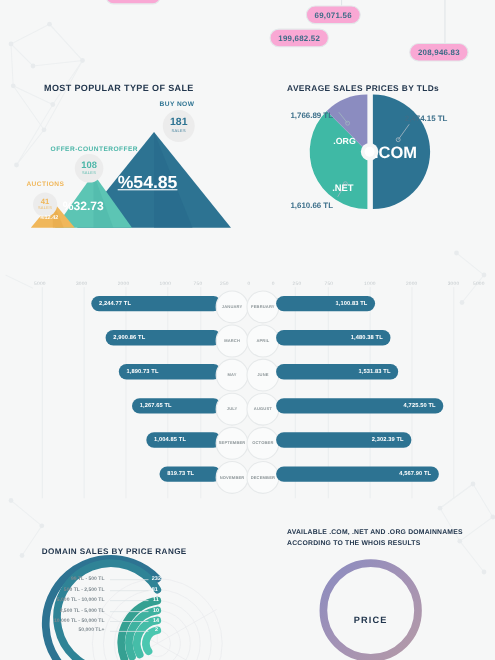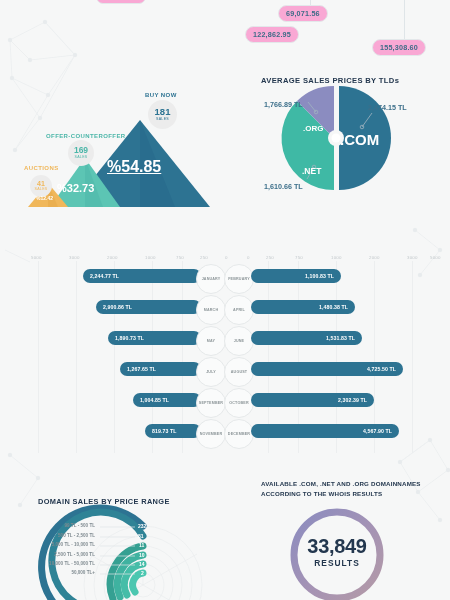--- a/index.html
+++ b/index.html
@@ -149,26 +149,27 @@
         <circle cx="440" cy="250" r="2.2"></circle>
       <circle cx="420" cy="275" r="2.2"></circle>
     </g>
   </svg>
 
   <div class="toplabels">
     <div class="stem" style="left:310px; top:-14px; height:19px;"></div>
     <div class="stem" style="left:404px; top:-14px; height:53px;"></div>
 
     <div class="pill" style="left:278px; top:5px;">69,071.56</div>
-    <div class="pill" style="left:245px; top:26px;">122,862.95</div>
-    <div class="pill" style="left:372px; top:39px;">155,308.60</div>
+    <div class="pill" style="left:245px; top:26px;">199,682.52</div>
+    <div class="pill" style="left:372px; top:39px;">208,946.83</div>
     <div class="pill" style="left:96px; top:-10px; width:50px; height:14px;"></div>
   </div>
 
   <div id="mountains">
+    <div id="mtn-title" class="sect-title">MOST POPULAR TYPE OF SALE</div>
 
     <svg width="250" height="145" style="position:absolute; left:0; top:0;" viewBox="0 0 250 145">
 
       <polygon points="140,50 210,137 70,137" fill="#2d7392"></polygon>
       <polygon points="140,50 175,137 140,137" fill="#27688a" opacity=".55"></polygon>
 
       <polygon points="85,88 120,137 50,137" fill="#5cc5b4"></polygon>
       <polygon points="85,88 103,137 85,137" fill="#4bb6a8" opacity=".5"></polygon>
 
       <polygon points="48,113 68,137 28,137" fill="#f0b75a"></polygon>
@@ -177,21 +178,21 @@
 
     <div class="mtn-cap" style="left:24px; top:95px; color:#f0b75a;">AUCTIONS</div>
     <div class="mtn-cap" style="left:46px; top:63px; color:#4bb6a8;">OFFER-COUNTEROFFER</div>
     <div class="mtn-cap" style="left:145px; top:22px; color:#2d7392;">BUY NOW</div>
 
     <div class="badge" style="left:30px; top:105px; width:22px; height:22px; background:#ececec; color:#f0b75a;">
       <span class="num" style="font-size:7px;">41</span>
       <span class="sub">SALES</span>
     </div>
     <div class="badge" style="left:68px; top:70px; width:26px; height:26px; background:#ececec; color:#4bb6a8;">
-      <span class="num" style="font-size:8.5px;">169</span>
+      <span class="num" style="font-size:8.5px;">108</span>
       <span class="sub">SALES</span>
     </div>
     <div class="badge" style="left:148px; top:30px; width:29px; height:29px; background:#ececec; color:#2d7392;">
       <span class="num" style="font-size:9.5px;">181</span>
       <span class="sub">SALES</span>
     </div>
 
     <div class="pct" style="left:36px; top:125px; font-size:5px;">%12.42</div>
     <div class="pct" style="left:57px; top:112px; font-size:11px;">%32.73</div>
     <div class="pct" style="left:107px; top:88px; font-size:16px;text-decoration:underline;">%54.85</div>
@@ -411,17 +412,16 @@
       <defs>
         <linearGradient id="dng" x1="0%" y1="0%" x2="100%" y2="100%">
           <stop offset="0%" stop-color="#8b8cc0"></stop>
           <stop offset="55%" stop-color="#a593b4"></stop>
           <stop offset="100%" stop-color="#b49aa6"></stop>
         </linearGradient>
       </defs>
       <circle cx="50" cy="50" r="43" fill="none" stroke="url(#dng)" stroke-width="7"></circle>
     </svg>
 
-    <div class="dn-num">33,849</div>
-    <div class="dn-sub">RESULTS</div>
+    <div class="dn-sub">PRICE</div>
   </div>
 
 </div>
 
 </body></html>

